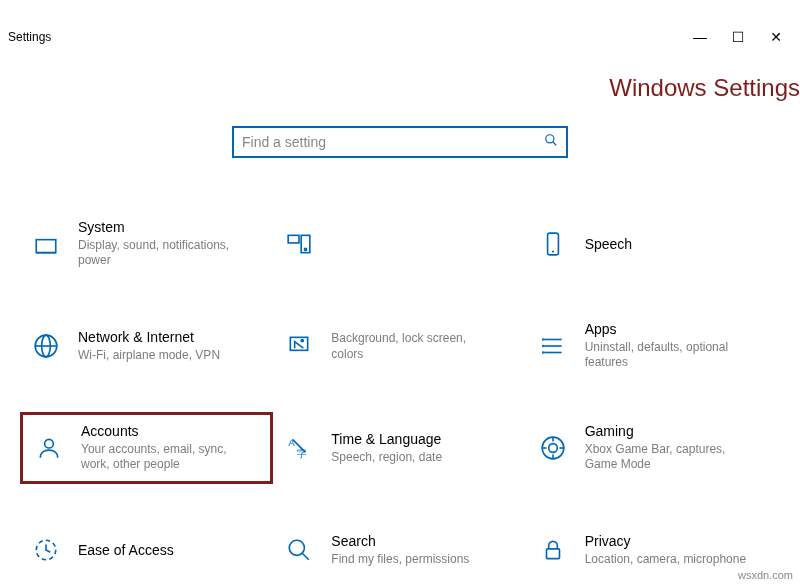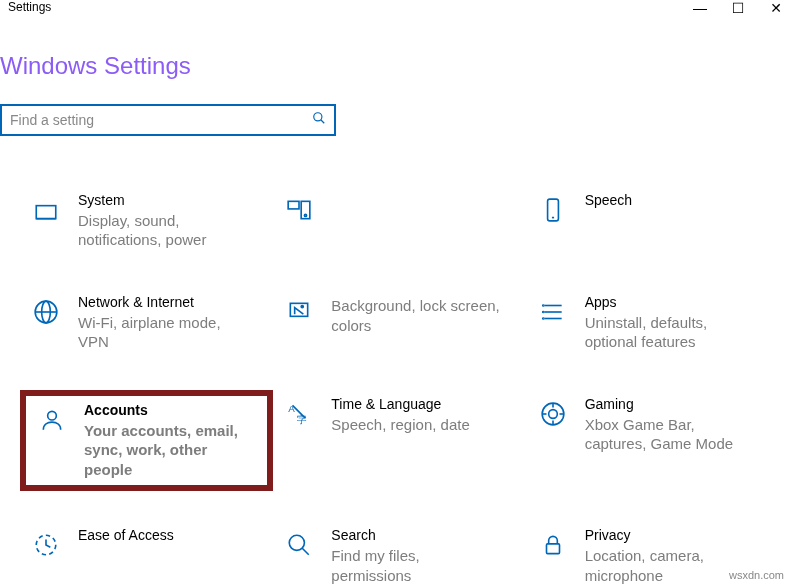--- a/index.html
+++ b/index.html
@@ -1,35 +1,35 @@
 <!DOCTYPE html>
 <html><head>
   <meta charset="utf-8">
   <style>
     * { box-sizing: border-box; margin: 0; padding: 0; font-family: "Segoe UI", Arial, sans-serif; }
     body { width: 800px; height: 587px; background: #fff; overflow: hidden; position: relative; }
-    .titlebar { height: 30px; display: flex; padding: 0 8px; }
+    .titlebar { height: 30px; display: flex; align-items: center; padding: 0 8px; margin-top: 22px; }
     .titlebar-title { font-size: 12px; color: #000; }
     .titlebar-controls { margin-left: auto; display: flex; gap: 22px; padding-right: 8px; }
     .titlebar-controls span { font-size: 14px; color: #000; cursor: default; width: 16px; text-align: center; }
-    .page-title { text-align: left; font-size: 24px; font-weight: 400; margin-top: 22px; color: #8b5cf6; }
-    .search-wrap { display: flex; justify-content: flex-start; margin-top: 24px; }
+    .page-title { text-align: right; font-size: 24px; font-weight: 400; margin-top: 22px; color: #7f1d1d; }
+    .search-wrap { display: flex; justify-content: center; margin-top: 24px; }
     .search-box { width: 336px; height: 32px; border: 2px solid #0067b8; display: flex; align-items: center; padding: 0 8px; }
     .search-input { flex: 1; border: none; outline: none; font-size: 14px; color: #666; }
     .search-input::placeholder { color: #888; }
     .search-icon { color: #0067b8; }
     .grid { display: grid; grid-template-columns: repeat(3, 1fr); padding: 50px 20px 0 20px; column-gap: 0; row-gap: 30px; }
-    .tile { display: flex; align-items: flex-start; padding: 6px 8px; min-height: 72px; cursor: default; }
-    .tile.highlighted { border: 6px solid #7f1d1d; font-weight: bold; }
+    .tile { display: flex; align-items: center; padding: 6px 8px; min-height: 72px; cursor: default; }
+    .tile.highlighted { border: 3px solid #7f1d1d; }
     .tile-icon { width: 36px; height: 36px; flex-shrink: 0; display: flex; align-items: center; justify-content: center; color: #0067b8; }
     .tile-icon svg { width: 26px; height: 26px; stroke: #0067b8; fill: none; stroke-width: 1.5; }
     .tile-text { margin-left: 14px; }
     .tile-title { font-size: 14px; color: #000; line-height: 1.2; }
-    .tile-desc { font-size: 15px; color: #7d7d7d; margin-top: 2px; line-height: 1.3; max-width: 170px; }
-    .watermark { position: absolute; bottom: 6px; right: 16px; font-size: 11px; color: #888; }
+    .tile-desc { font-size: 12px; color: #7d7d7d; margin-top: 2px; line-height: 1.3; max-width: 170px; }
+    .watermark { position: absolute; bottom: 6px; right: 7px; font-size: 11px; color: #888; }
   </style>
 </head>
 <body>
 
 <div class="titlebar">
   <span class="titlebar-title">Settings</span>
   <div class="titlebar-controls">
     <span>—</span>
     <span>☐</span>
     <span>✕</span>

